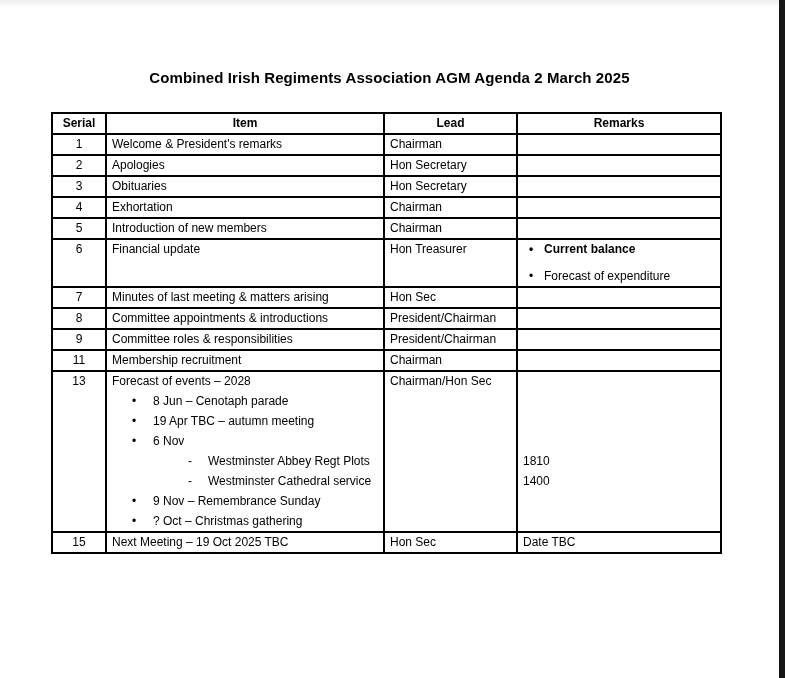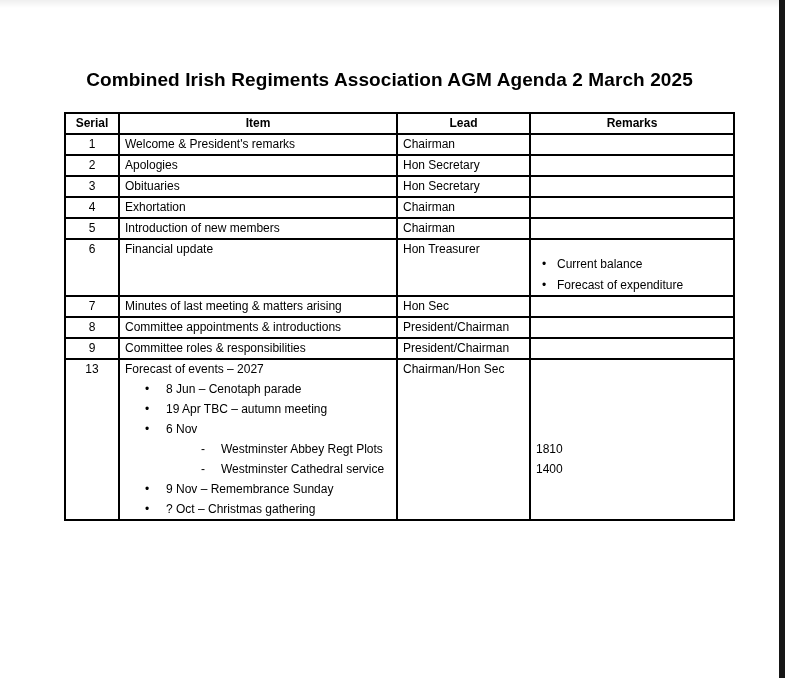--- a/index.html
+++ b/index.html
@@ -19,27 +19,27 @@
   .right-edge {
     position: absolute; top: 0; right: 0;
     width: 6px; height: 678px;
     background: #161616;
   }
   .title {
     position: absolute;
     top: 69px; left: 0;
     width: 779px;
     text-align: center;
-    font-size: 19px;
+    font-size: 15px;
     font-weight: bold;
     letter-spacing: 0.1px;
   }
   table.agenda {
     position: absolute;
-    left: 64px; top: 112px;
+    left: 51px; top: 112px;
     width: 669px;
     border-collapse: collapse;
     table-layout: fixed;
   }
   .agenda th, .agenda td {
     border: 2px solid #000000;
     font-size: 12px;
     line-height: 15px;
     vertical-align: top;
     padding: 2px 5px;
@@ -53,23 +53,23 @@
   .agenda td.serial { text-align: center; padding-left: 1px; padding-right: 1px; }
   .agenda tr.row-6 td { height: 37px; }
   .agenda tr.row-13 td { height: 150px; }
 
   .line { position: relative; margin-top: 5px; line-height: 15px; }
   .line.first { margin-top: 0; }
   .line.bullet { padding-left: 41px; }
   .line.bullet::before { content: "\2022"; position: absolute; left: 20px; }
   .line.dash { padding-left: 96px; }
   .line.dash::before { content: "-"; position: absolute; left: 76px; }
-  .line.rbullet { padding-left: 21px; margin-top: 6px; }
+  .line.rbullet { padding-left: 21px; margin-top: 12px; }
   .line.rbullet::before { content: "\2022"; position: absolute; left: 6px; }
-  .line.rbullet.first { margin-top: 15px; }
+  .line.rbullet.first { margin-top: 0; font-weight: bold; }
   .times { padding-top: 80px; }
   .line.time { margin-top: 5px; }
   .line.time.first { margin-top: 0; }
 </style>
 </head>
 <body>
 
 <div class="top-shade"></div>
 <div class="right-edge"></div>
 
@@ -142,36 +142,48 @@
     <td>Committee appointments &amp; introductions</td>
     <td>President/Chairman</td>
     <td></td>
   </tr>
   <tr>
     <td class="serial">9</td>
     <td>Committee roles &amp; responsibilities</td>
     <td>President/Chairman</td>
     <td></td>
   </tr>
+  <tr>
+    <td class="serial">11</td>
+    <td>Membership recruitment</td>
+    <td>Chairman</td>
+    <td></td>
+  </tr>
 
   <tr class="row-13">
     <td class="serial">13</td>
     <td>
-      <div class="line first">Forecast of events – 2027</div>
+      <div class="line first">Forecast of events – 2028</div>
       <div class="line bullet">8 Jun – Cenotaph parade</div>
       <div class="line bullet">19 Apr TBC – autumn meeting</div>
       <div class="line bullet">6 Nov</div>
       <div class="line dash">Westminster Abbey Regt Plots</div>
       <div class="line dash">Westminster Cathedral service</div>
       <div class="line bullet">9 Nov – Remembrance Sunday</div>
       <div class="line bullet">? Oct – Christmas gathering</div>
     </td>
     <td>Chairman/Hon Sec</td>
     <td>
       <div class="times">
         <div class="line time first">1810</div>
         <div class="line time">1400</div>
       </div>
     </td>
   </tr>
 
+  <tr>
+    <td class="serial">15</td>
+    <td>Next Meeting – 19 Oct 2025 TBC</td>
+    <td>Hon Sec</td>
+    <td>Date TBC</td>
+  </tr>
 </tbody>
   </table>
 
 </body></html>

